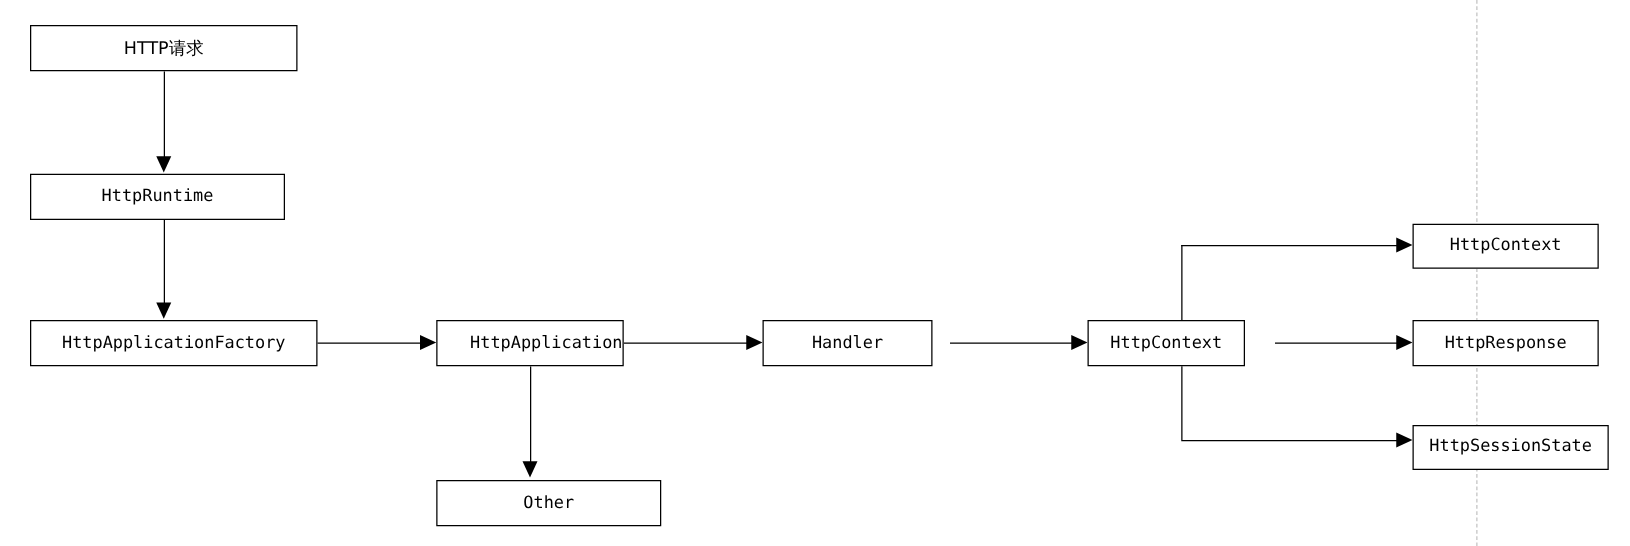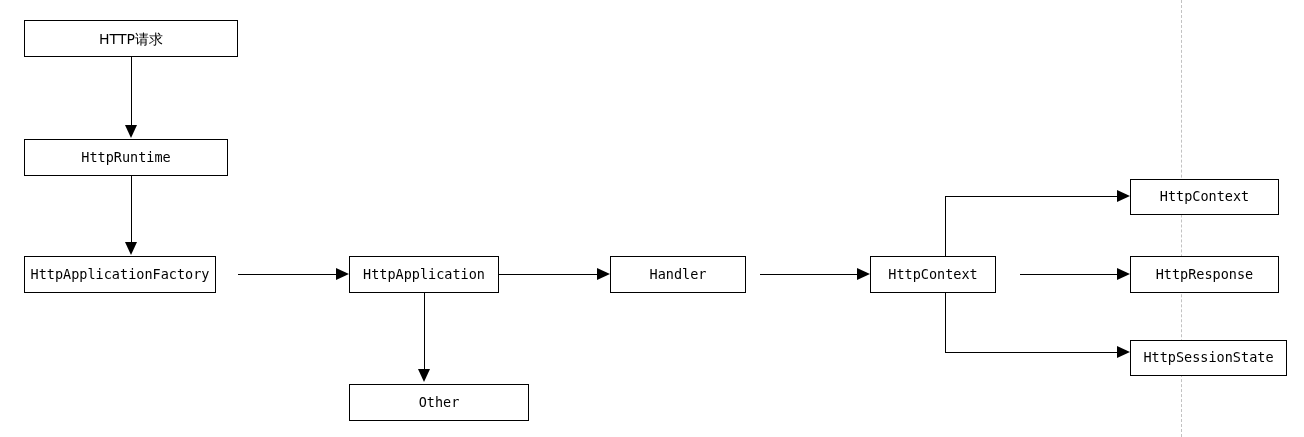--- a/index.html
+++ b/index.html
@@ -113,25 +113,25 @@
   <div class="arrow-right" style="left:1117px; top:346px;"></div>
 
   <div class="node cjk" style="left:24px; top:20px; width:214px; height:37px;">
     <span>HTTP请求</span>
   </div>
 
   <div class="node" style="left:24px; top:139px; width:204px; height:37px;">
     <span>HttpRuntime</span>
   </div>
 
-  <div class="node" style="left:24px; top:256px; width:192px; height:37px;">
+  <div class="node" style="left:24px; top:256px; width:230px; height:37px;">
     <span>HttpApplicationFactory</span>
   </div>
 
-  <div class="node" style="left:349px; top:256px; width:150px; height:37px;">
+  <div class="node" style="left:349px; top:256px; width:150px; height:37px;justify-content:flex-end;">
     <span>HttpApplication</span>
   </div>
 
   <div class="node" style="left:349px; top:384px; width:180px; height:37px;">
     <span>Other</span>
   </div>
 
   <div class="node" style="left:610px; top:256px; width:136px; height:37px;">
     <span>Handler</span>
   </div>

